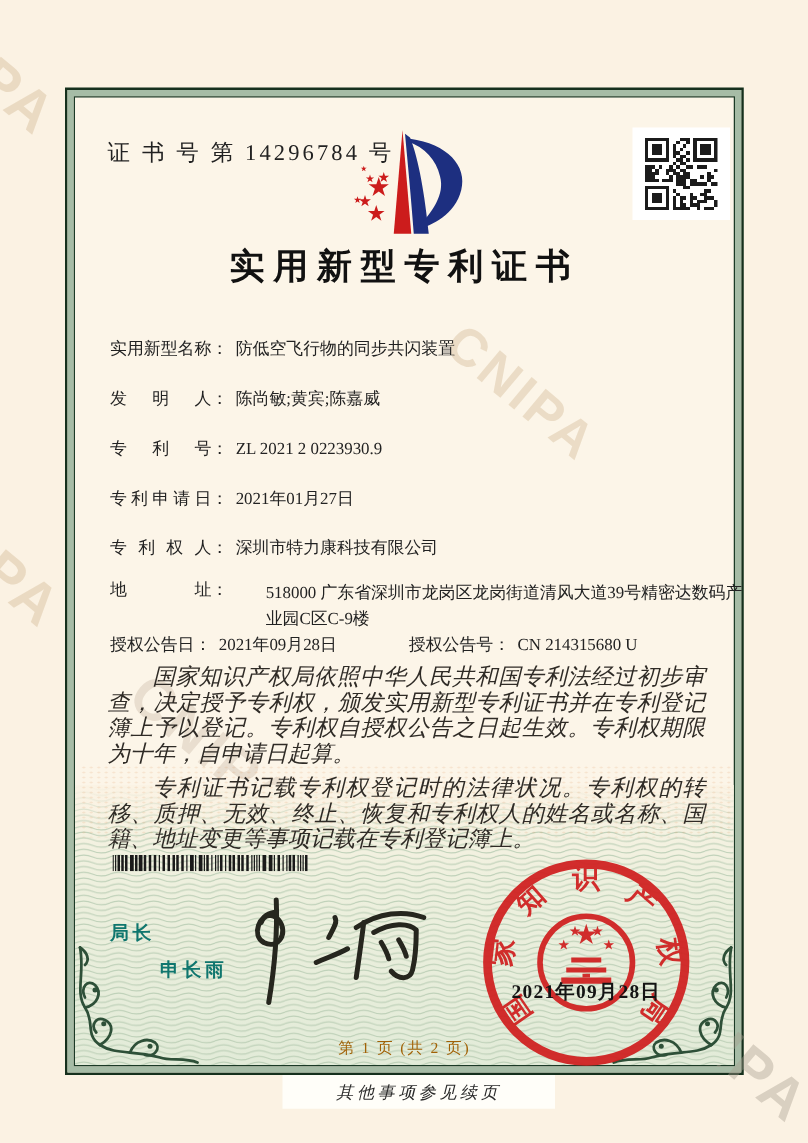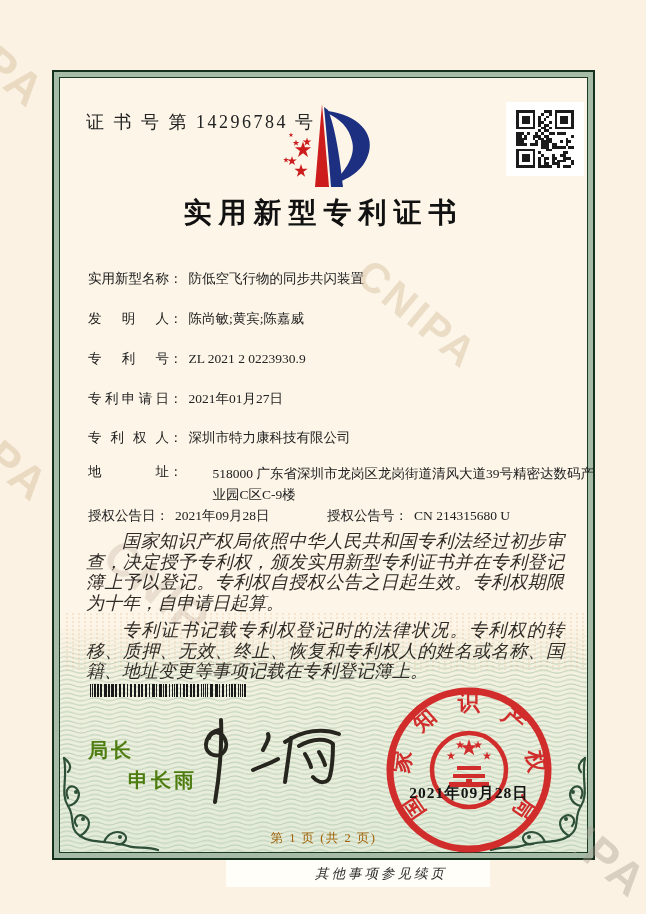--- a/index.html
+++ b/index.html
@@ -20,28 +20,28 @@
   .fcolon{margin-right:6px;}
   .addr .fval{display:inline-block;vertical-align:top;white-space:normal;width:392px;line-height:21px;margin-left:24px;}
   .grant2{position:absolute;left:239px;top:0;}
   .paras{left:86px;top:531px;width:478px;}
   .paras p{margin:0 0 7px 0;font-size:18px;line-height:20.5px;font-style:italic;
            text-align:justify;text-indent:2em;color:#2f2b26;}
   .speckles{left:64px;top:612px;width:523px;height:58px;opacity:.55;
             background-image:radial-gradient(rgba(214,122,52,.25) 1px, transparent 1.4px);
             background-size:6px 4px;}
   .signer{left:88px;font-family:Liberation Sans, sans-serif;
-          font-weight:bold;font-size:20px;letter-spacing:3px;color:#4d7c0f;}
+          font-weight:bold;font-size:15px;letter-spacing:3px;color:#0f766e;}
   .sealdate{left:381px;top:783px;width:176px;text-align:center;font-size:15.5px;font-weight:bold;
             letter-spacing:1px;color:#141414;}
   .pagenote{left:60px;top:830px;width:527px;text-align:center;font-size:12.5px;
             letter-spacing:1.5px;color:#a16207;}
   .contbox{left:226px;top:860px;width:218px;height:27px;background:#fffef9;
            text-align:center;line-height:27px;font-size:13.5px;font-style:italic;
-           letter-spacing:3px;color:#2b2b2b;padding-left:46px;}
+           letter-spacing:3px;color:#2b2b2b;}
   .qrbox{left:506px;top:102px;width:78px;height:74px;background:#ffffff;}
   svg{display:block;}
 </style>
 </head>
 <body>
 
 <div class="stage">
 
   <div class="frame">
     <div class="frame-mid">

